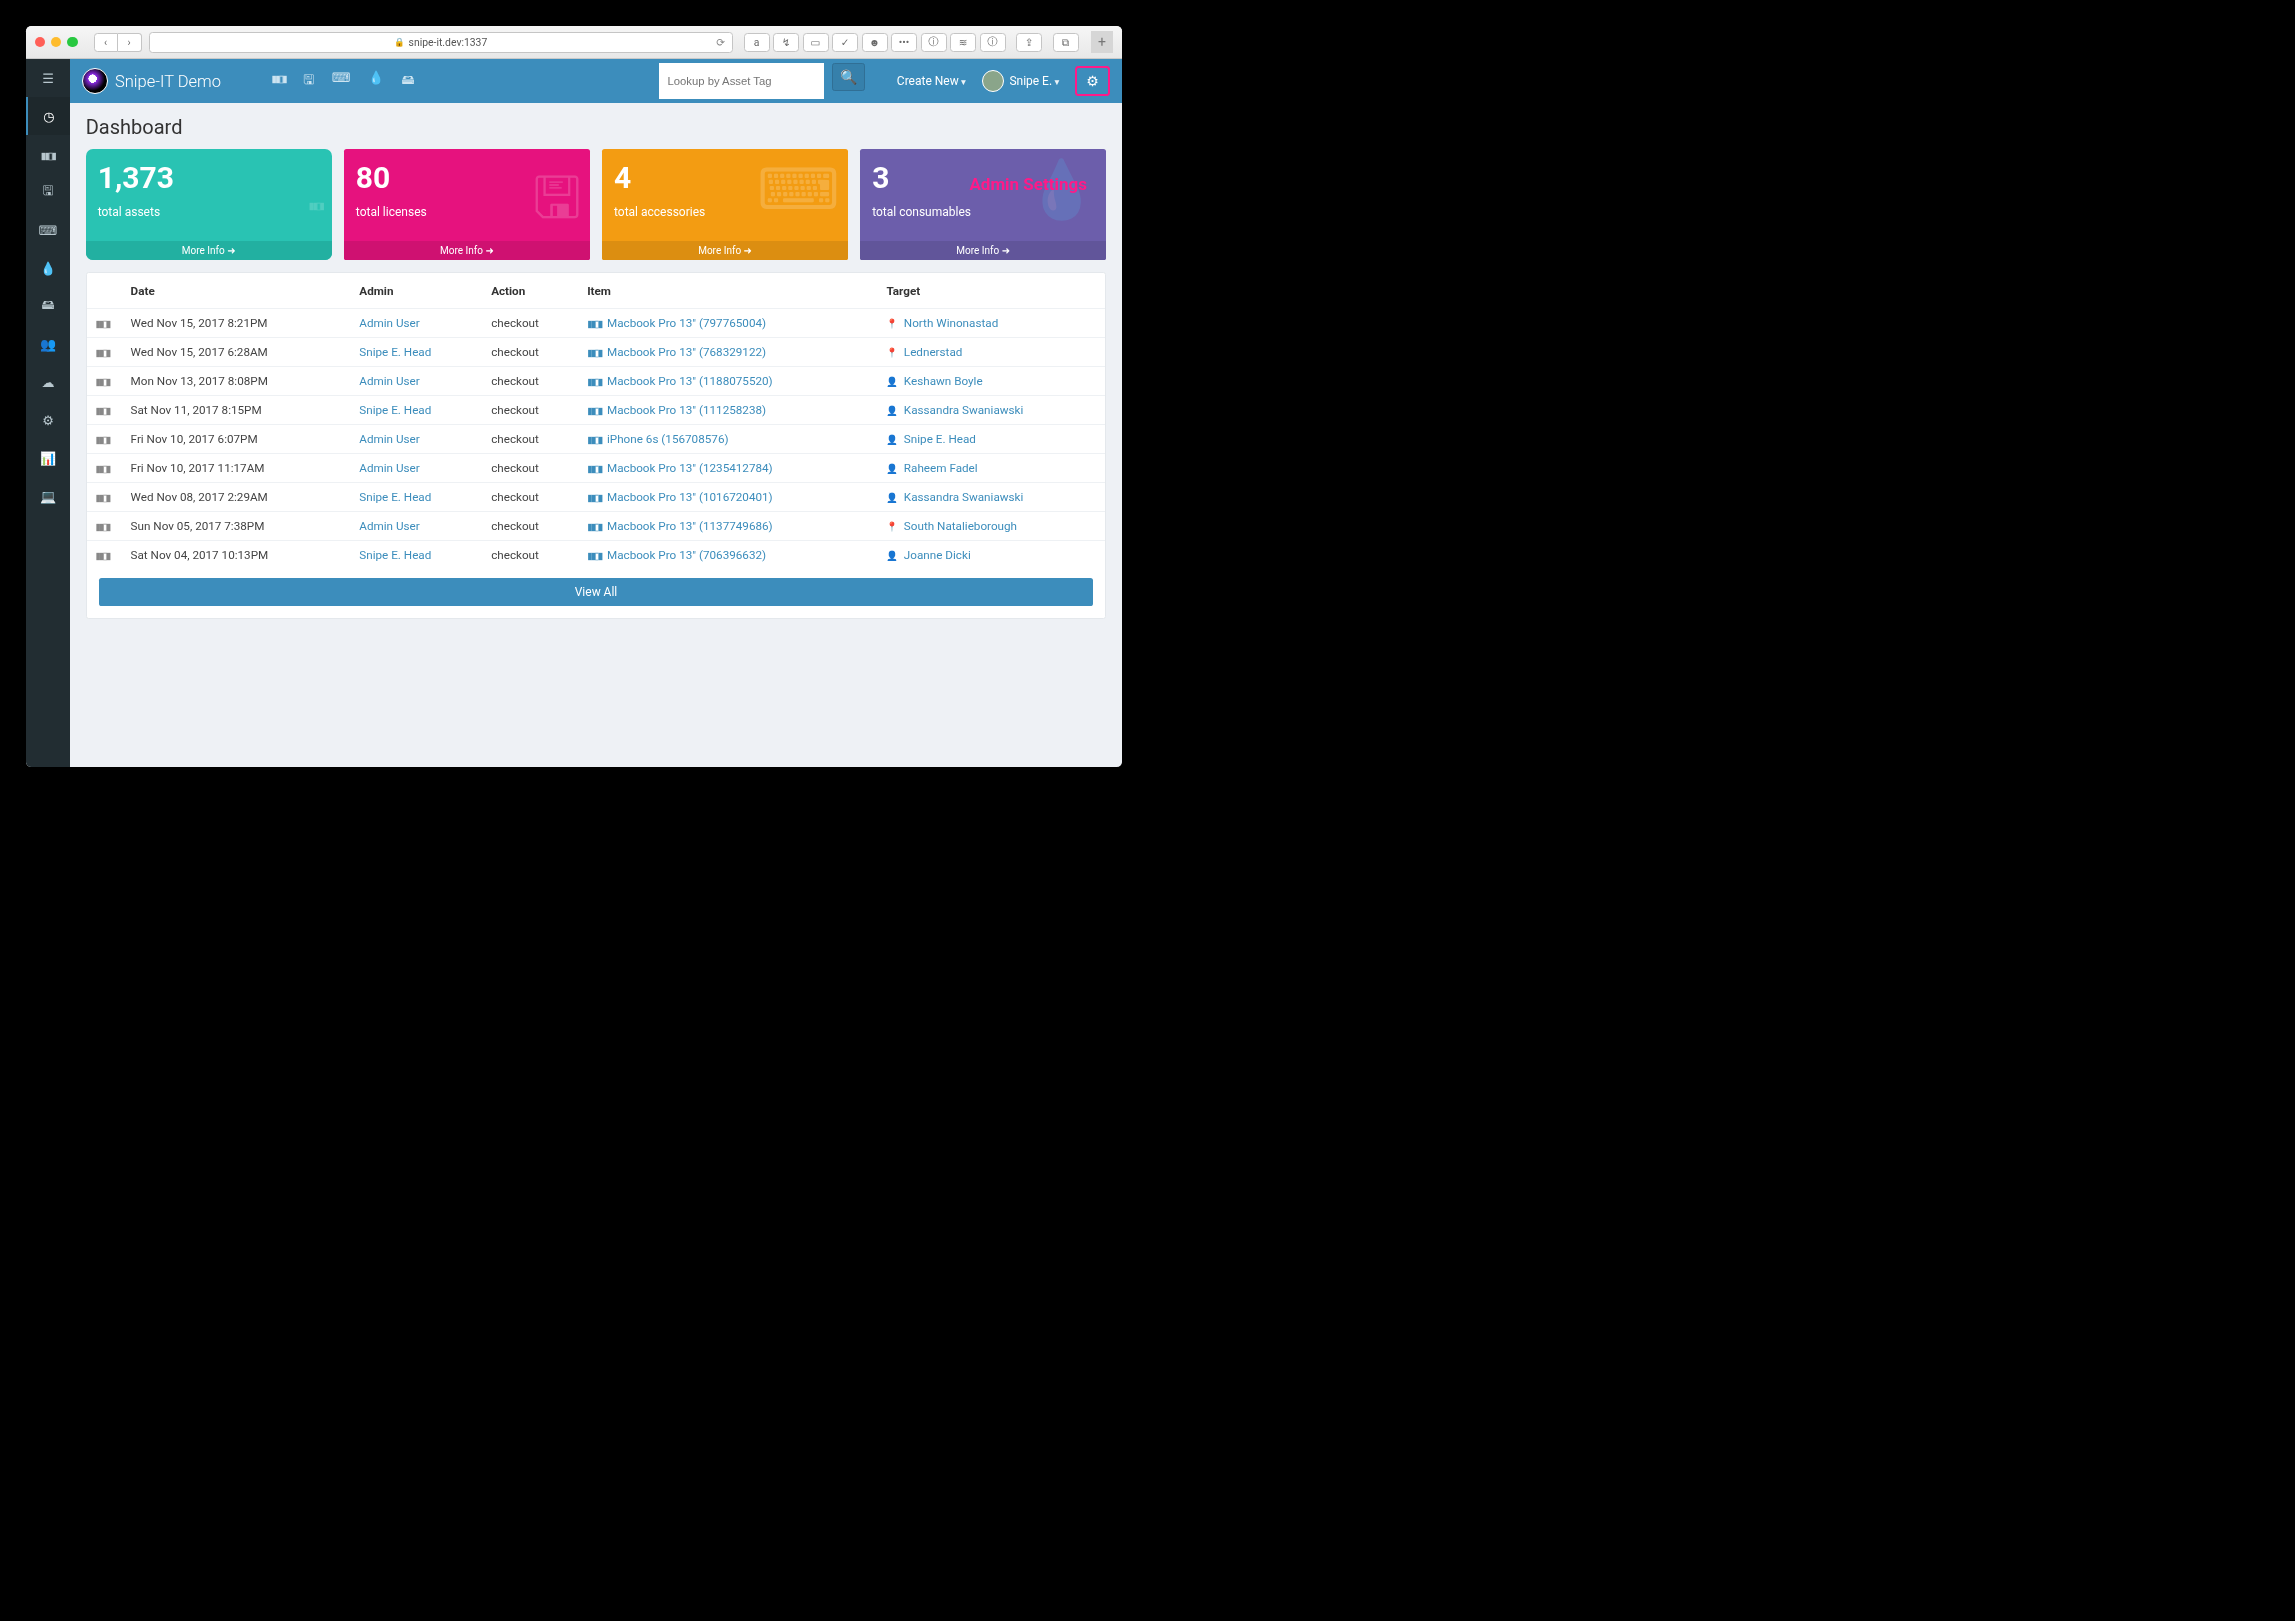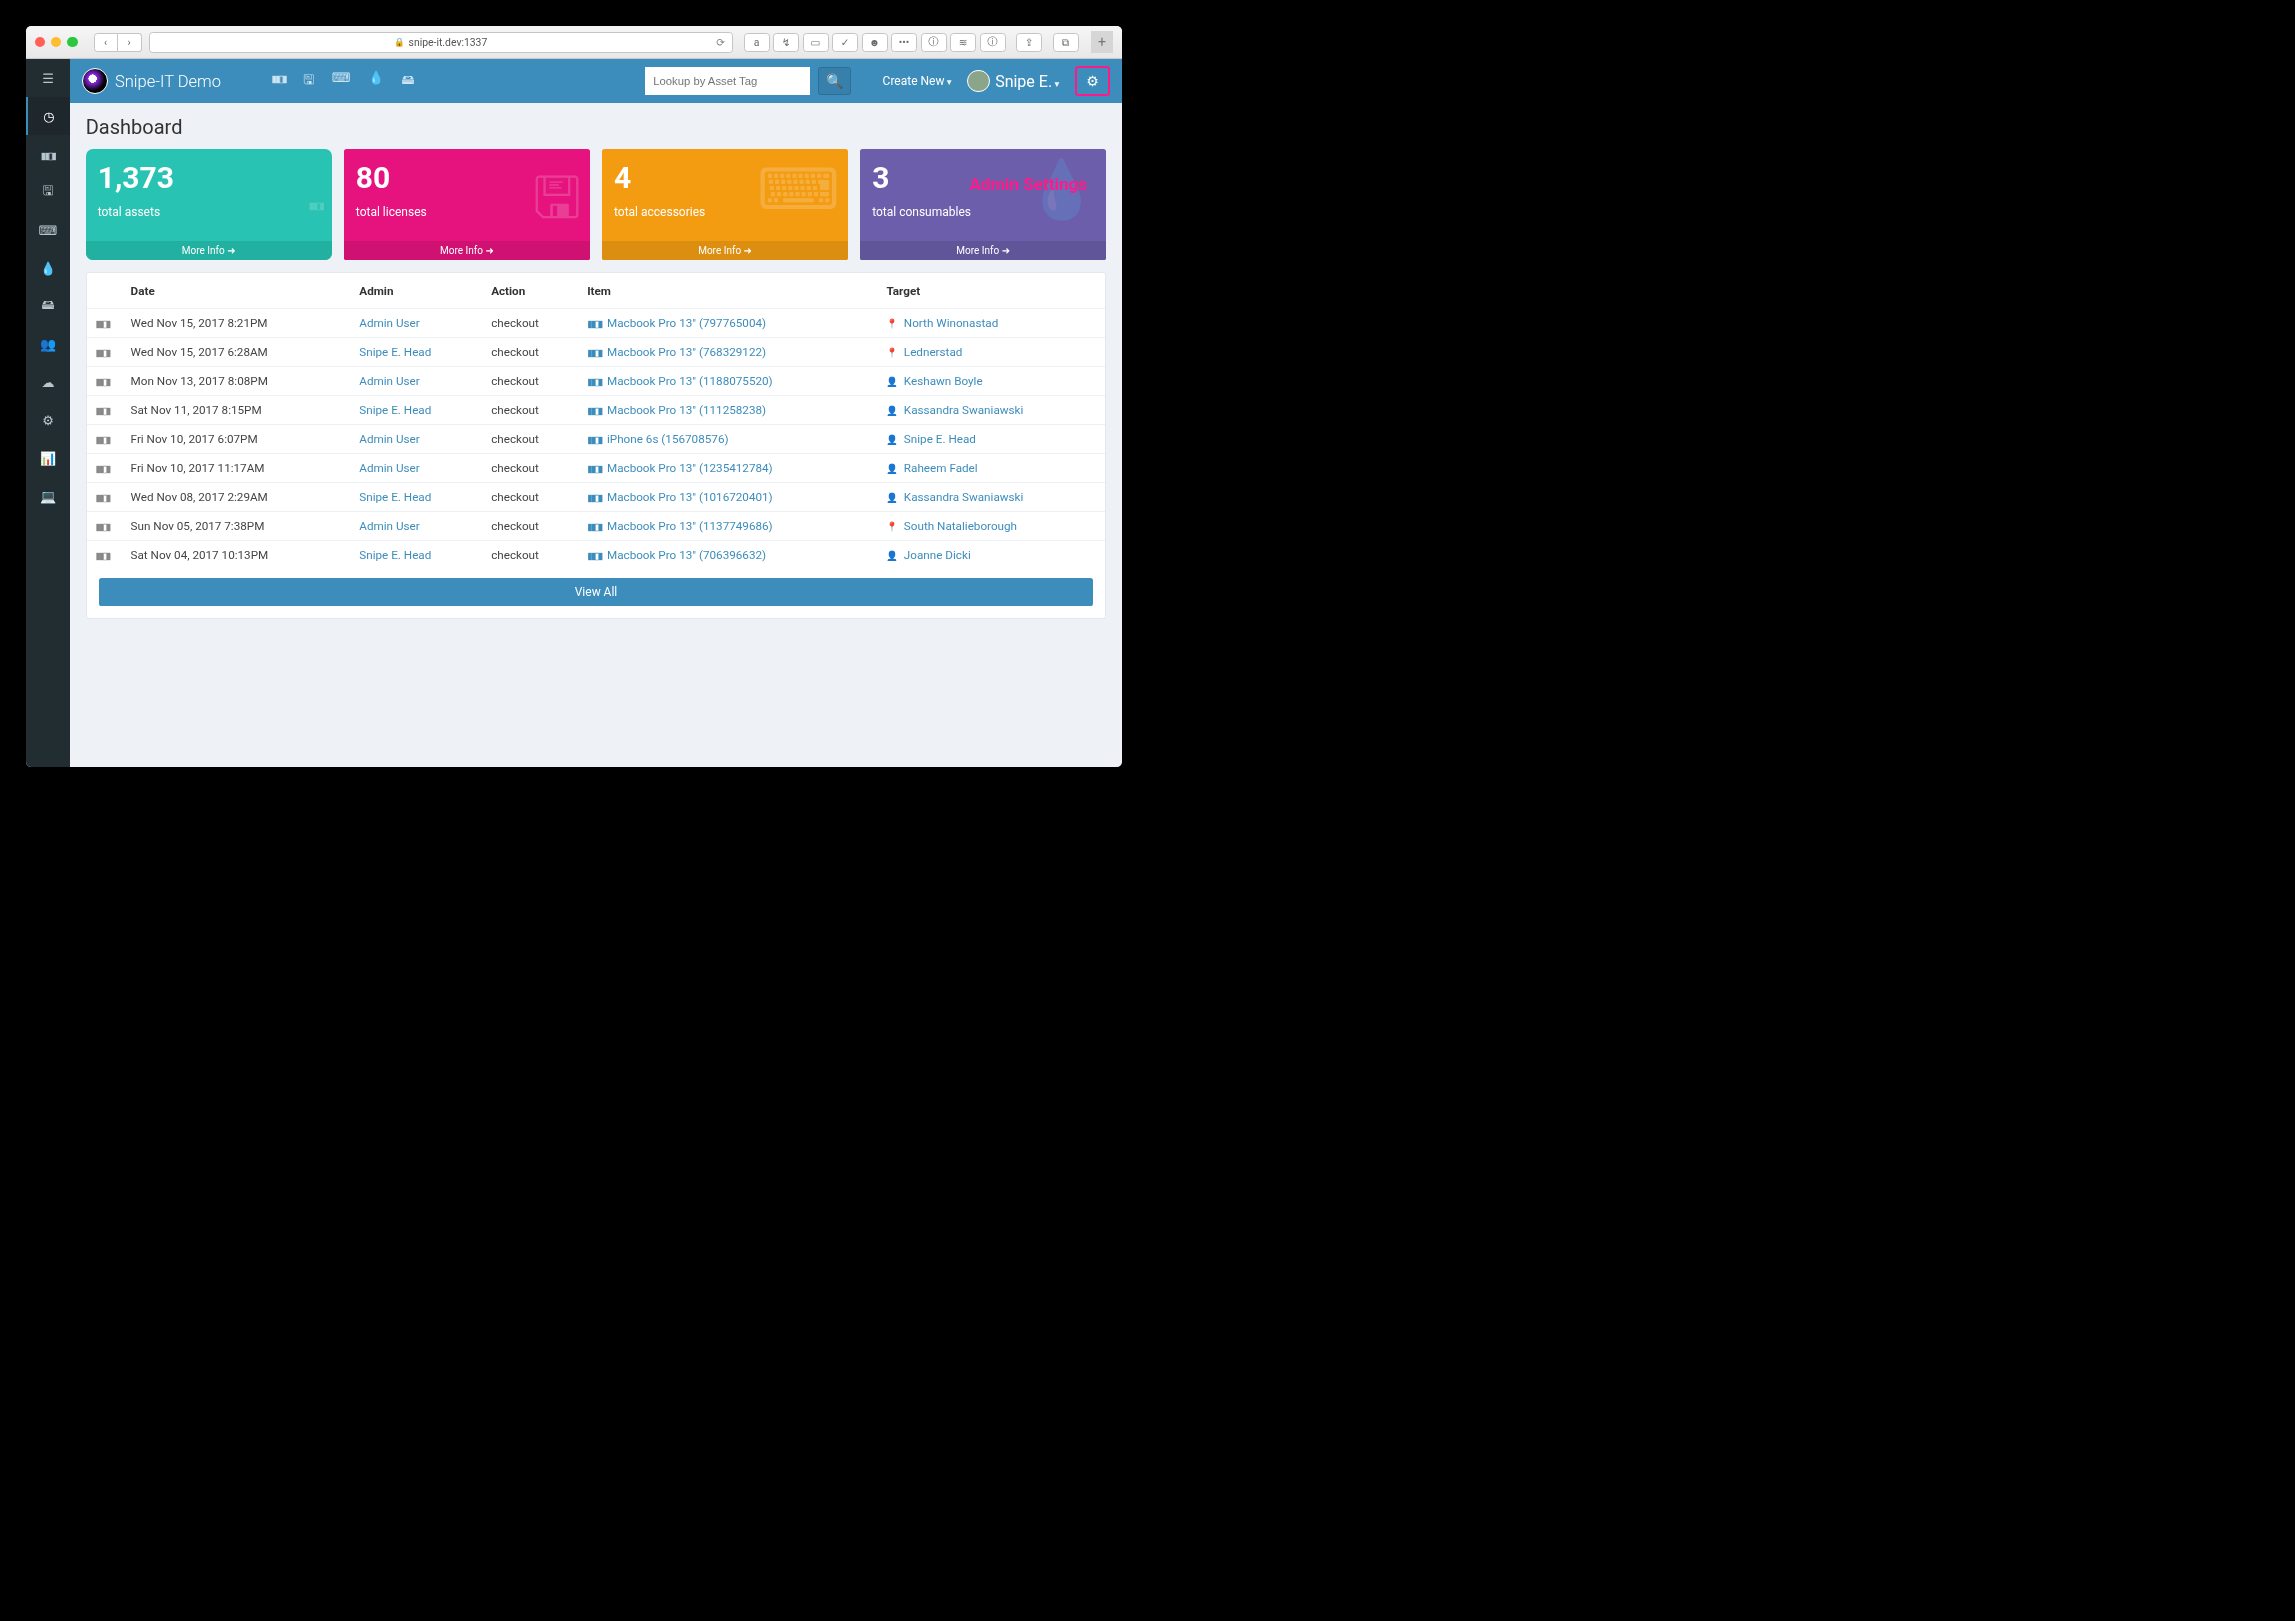--- a/index.html
+++ b/index.html
@@ -122,37 +122,37 @@
   background: radial-gradient(circle at 40% 40%, #fff 0%, #fff 20%, #8a2be2 21%, #000 60%);
   border: 1.7px solid #fff;
 }
 .top-icons { display: flex; gap: 17.4px; margin-left: 35px; }
 .top-ic { color: #cde4f1; font-size: 13px; cursor: pointer; }
 .asset-search {
   margin-left: auto;
   display: flex;
 }
 .asset-search input {
-  width: 165px; height: 28px;
+  width: 165px; height: 36px;
   border: none; padding: 0 8.7px;
   font-size: 11.3px;
 }
 .asset-search .sbtn {
   width: 33px; height: 28px;
   background: #3680ab;
   border: 0.9px solid #306f95;
   margin-left: 8.7px;
   border-radius: 2.6px;
   display:flex; align-items:center; justify-content:center;
   color: #fff;
   cursor:pointer;
 }
 .top-right { display: flex; align-items: center; gap: 15.7px; margin-left: 15.7px; }
 .create-new { cursor:pointer; font-size: 12px; }
-.user-drop { cursor:pointer; font-size: 16px; display:flex; align-items:center; gap:5.2px; }
+.user-drop { cursor:pointer; font-size: 12px; display:flex; align-items:center; gap:5.2px; }
 .avatar { width: 22.6px; height: 22.6px; border-radius: 50%; background: #8aa58a; border: 0.9px solid #fff; }
 .gear-btn {
   width: 35px; height: 30px;
   display:flex; align-items:center; justify-content:center;
   cursor:pointer;
   font-size: 14px;
   border-radius: 2.6px;
 }
 .gear-highlight {
   border: 2.6px solid #ff1a88;

